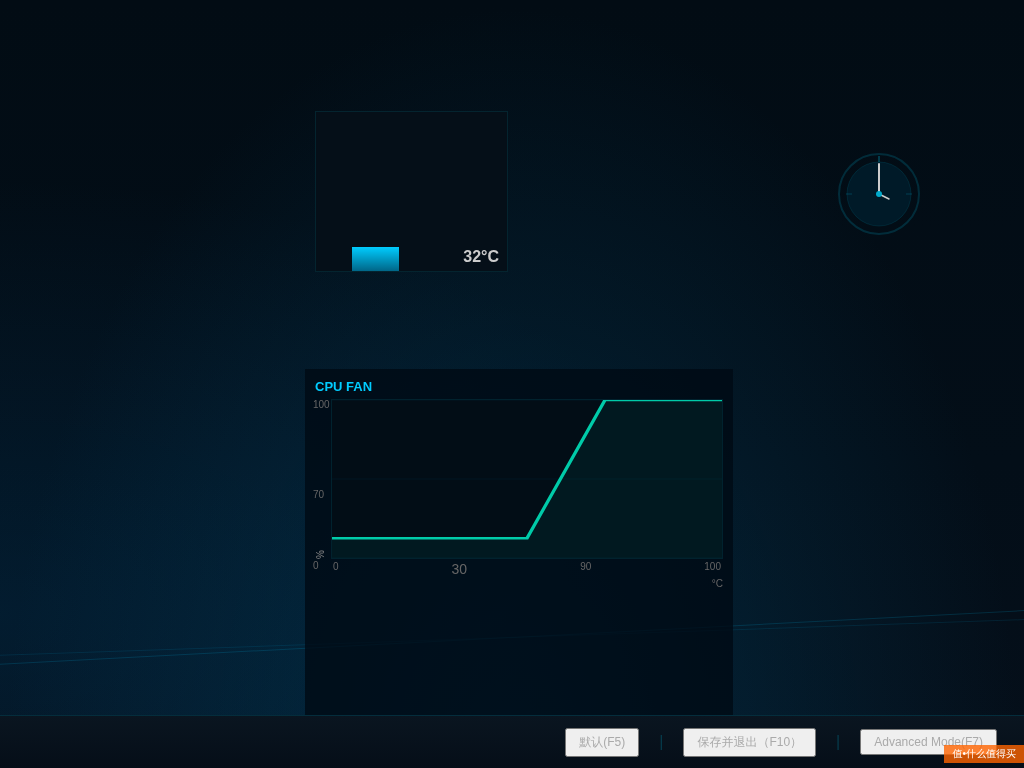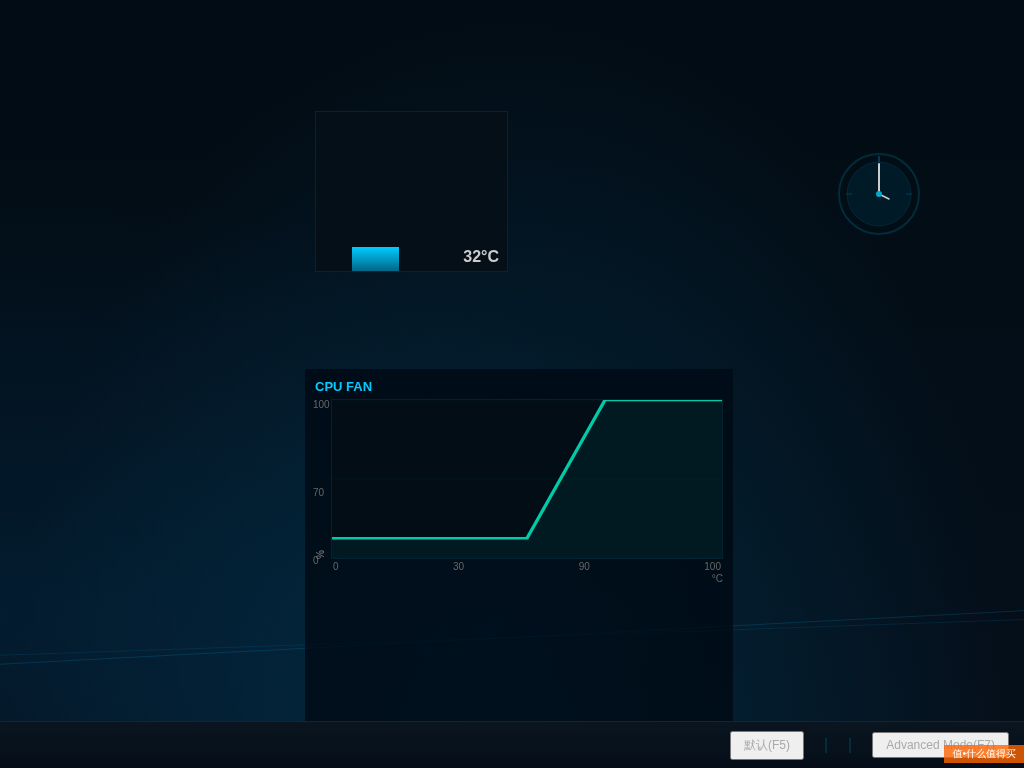--- a/index.html
+++ b/index.html
@@ -460,27 +460,27 @@
       cursor: pointer;
     }
     .boot-menu-icon { color: #00aacc; font-size: 14px; }
 
     
     .bottom-bar {
       position: absolute;
       bottom: 0;
       left: 0;
       right: 0;
-      height: 47px;
+      height: 53px;
       background: linear-gradient(180deg, #0a1520 0%, #050e18 100%);
       border-top: 1px solid #00aacc33;
       display: flex;
       align-items: center;
       justify-content: flex-end;
-      padding: 0 15px;
+      padding: 0 27px;
       gap: 20px;
     }
     .bottom-btn {
       color: #aaa;
       font-size: 12px;
       cursor: pointer;
       padding: 4px 12px;
     }
     .bottom-separator { color: #00aacc44; }
     .watermark {
@@ -645,21 +645,21 @@
                 <line x1="0" y1="160" x2="280" y2="160" stroke="#00aacc11" stroke-width="1"></line>
 
                 <polyline points="0,140 140,140 196,0 280,0" fill="none" stroke="#00ccaa" stroke-width="2.5"></polyline>
 
                 <polygon points="0,140 140,140 196,0 280,0 280,160 0,160" fill="rgba(0,180,150,0.08)"></polygon>
               </svg>
             </div>
 
             <div style="display:flex;justify-content:space-between;margin-top:2px;padding:0 2px;">
               <span style="font-size:10px;color:#666;">0</span>
-              <span style="font-size:10px;color:#666;">30</span>
+              <span style="font-size:14px;color:#666;">30</span>
               <span style="font-size:10px;color:#666;">90</span>
               <span style="font-size:10px;color:#666;">100</span>
             </div>
             <div style="text-align:right;font-size:10px;color:#666;margin-top:1px;">°C</div>
           </div>
         </div>
       </div>
     </div>
 
     <div class="right-panel">
@@ -719,17 +719,18 @@
       <div class="boot-menu-btn">
         <span class="boot-menu-icon">✳</span>
         <span>启动菜单(F8)</span>
       </div>
     </div>
   </div>
 
   <div class="bottom-bar">
     <button class="bottom-btn">默认(F5)</button>
     <span class="bottom-separator">|</span>
+    <button class="bottom-btn">保存并退出（F10）</button>
     <span class="bottom-separator">|</span>
     <button class="bottom-btn">Advanced Mode(F7)</button>
     <div class="watermark">值•什么值得买</div>
   </div>
 </div>
 
 </body></html>

